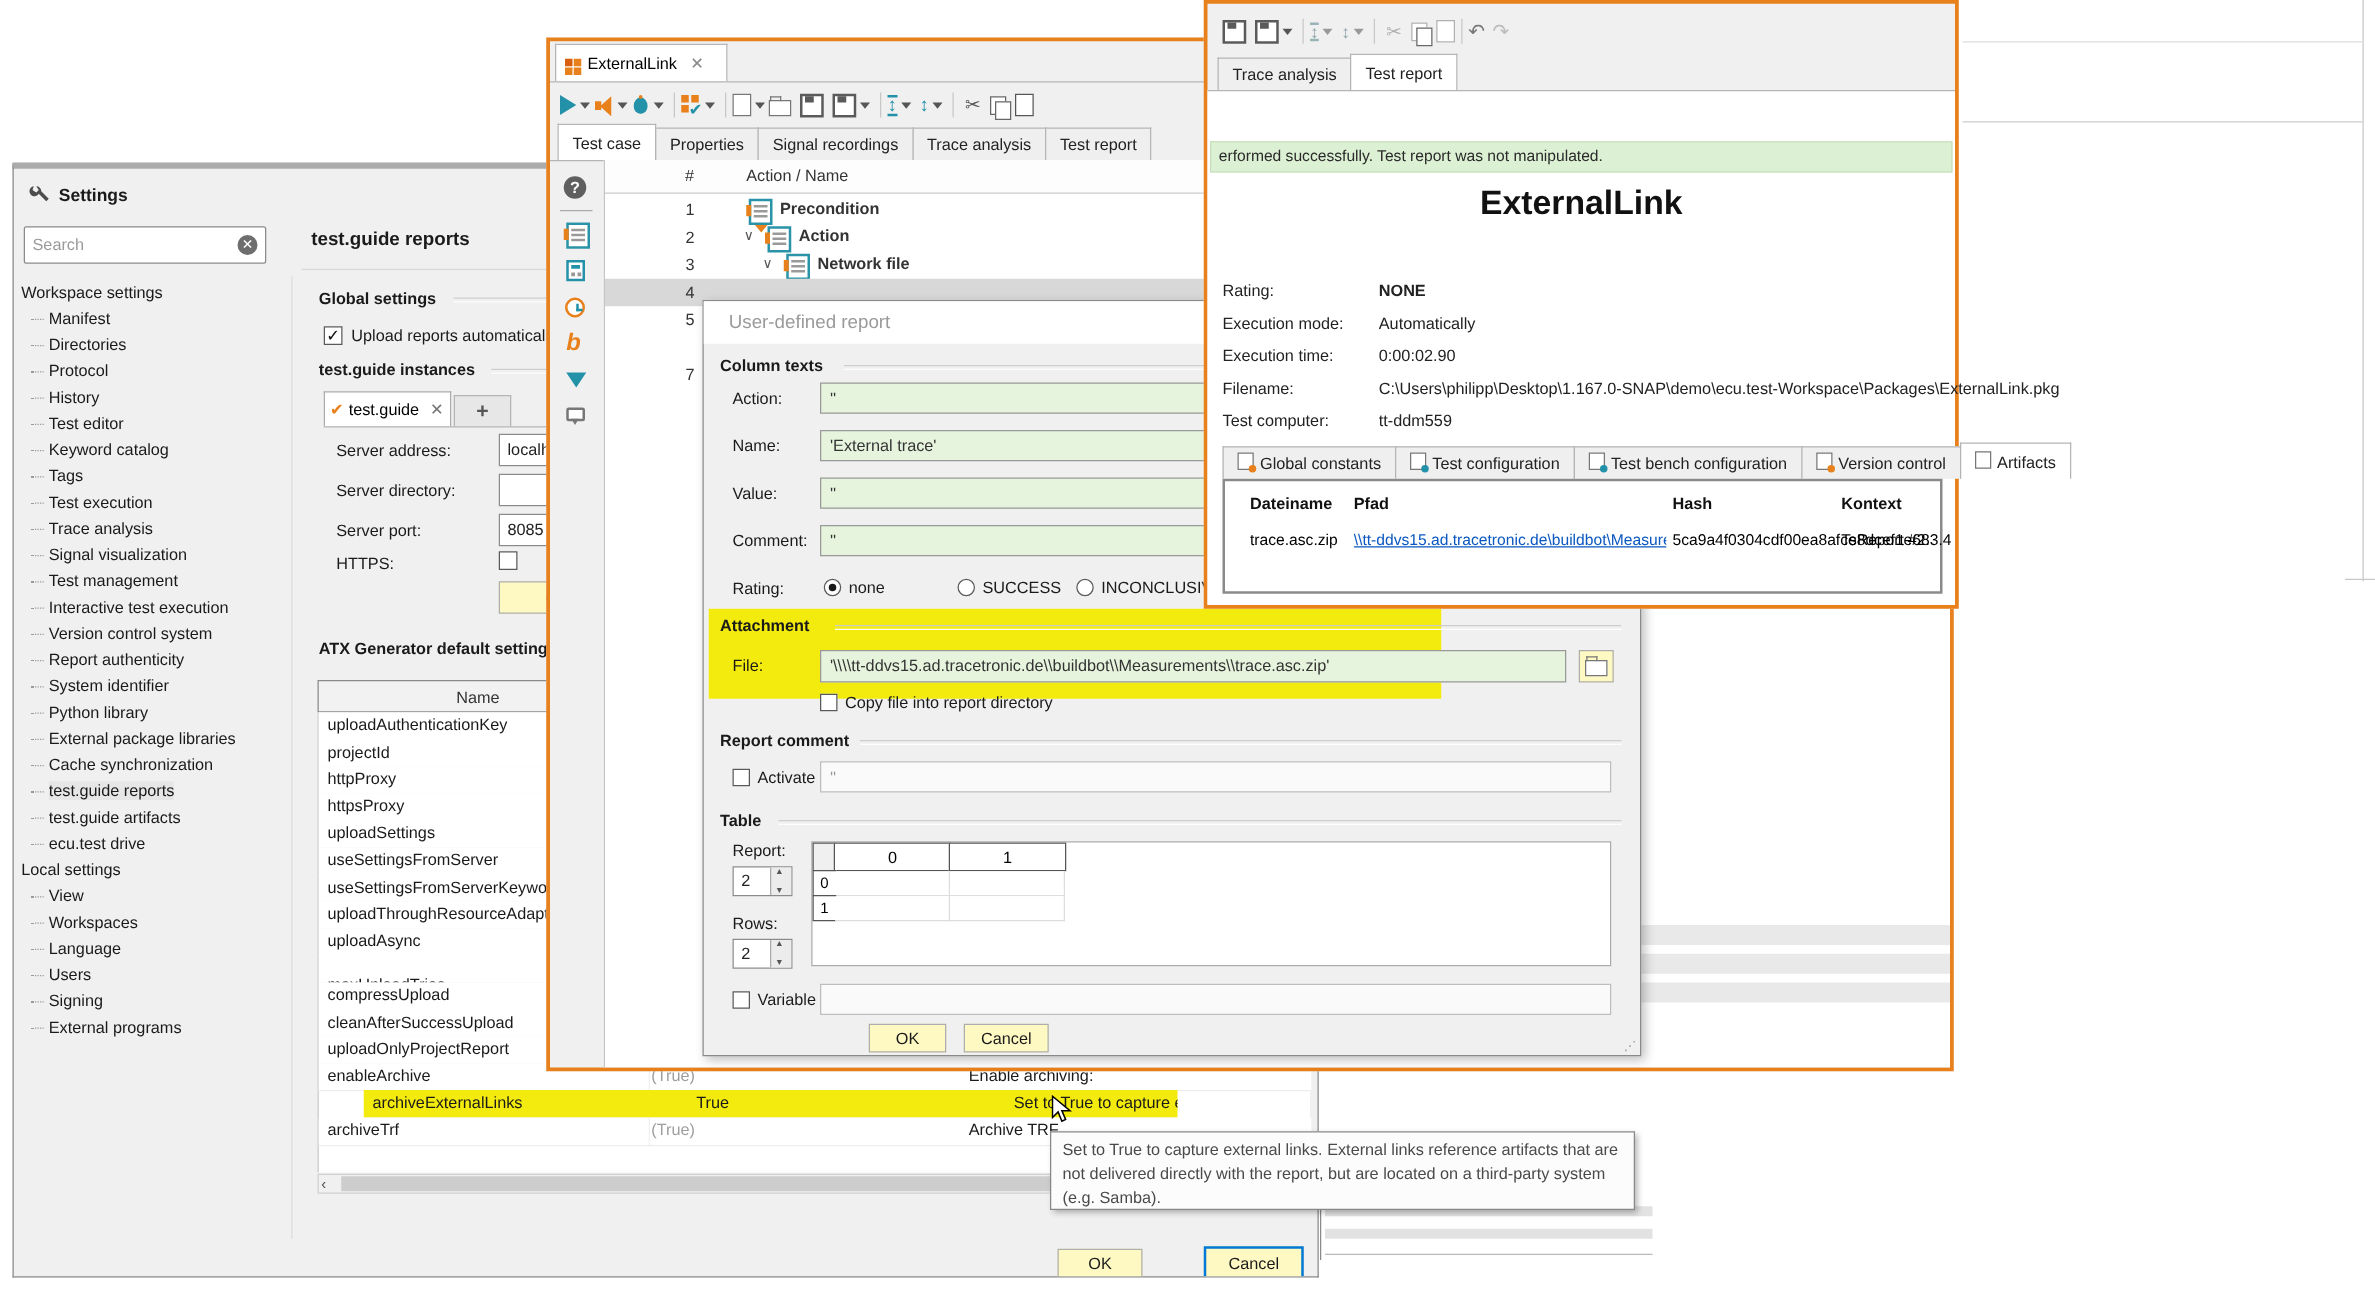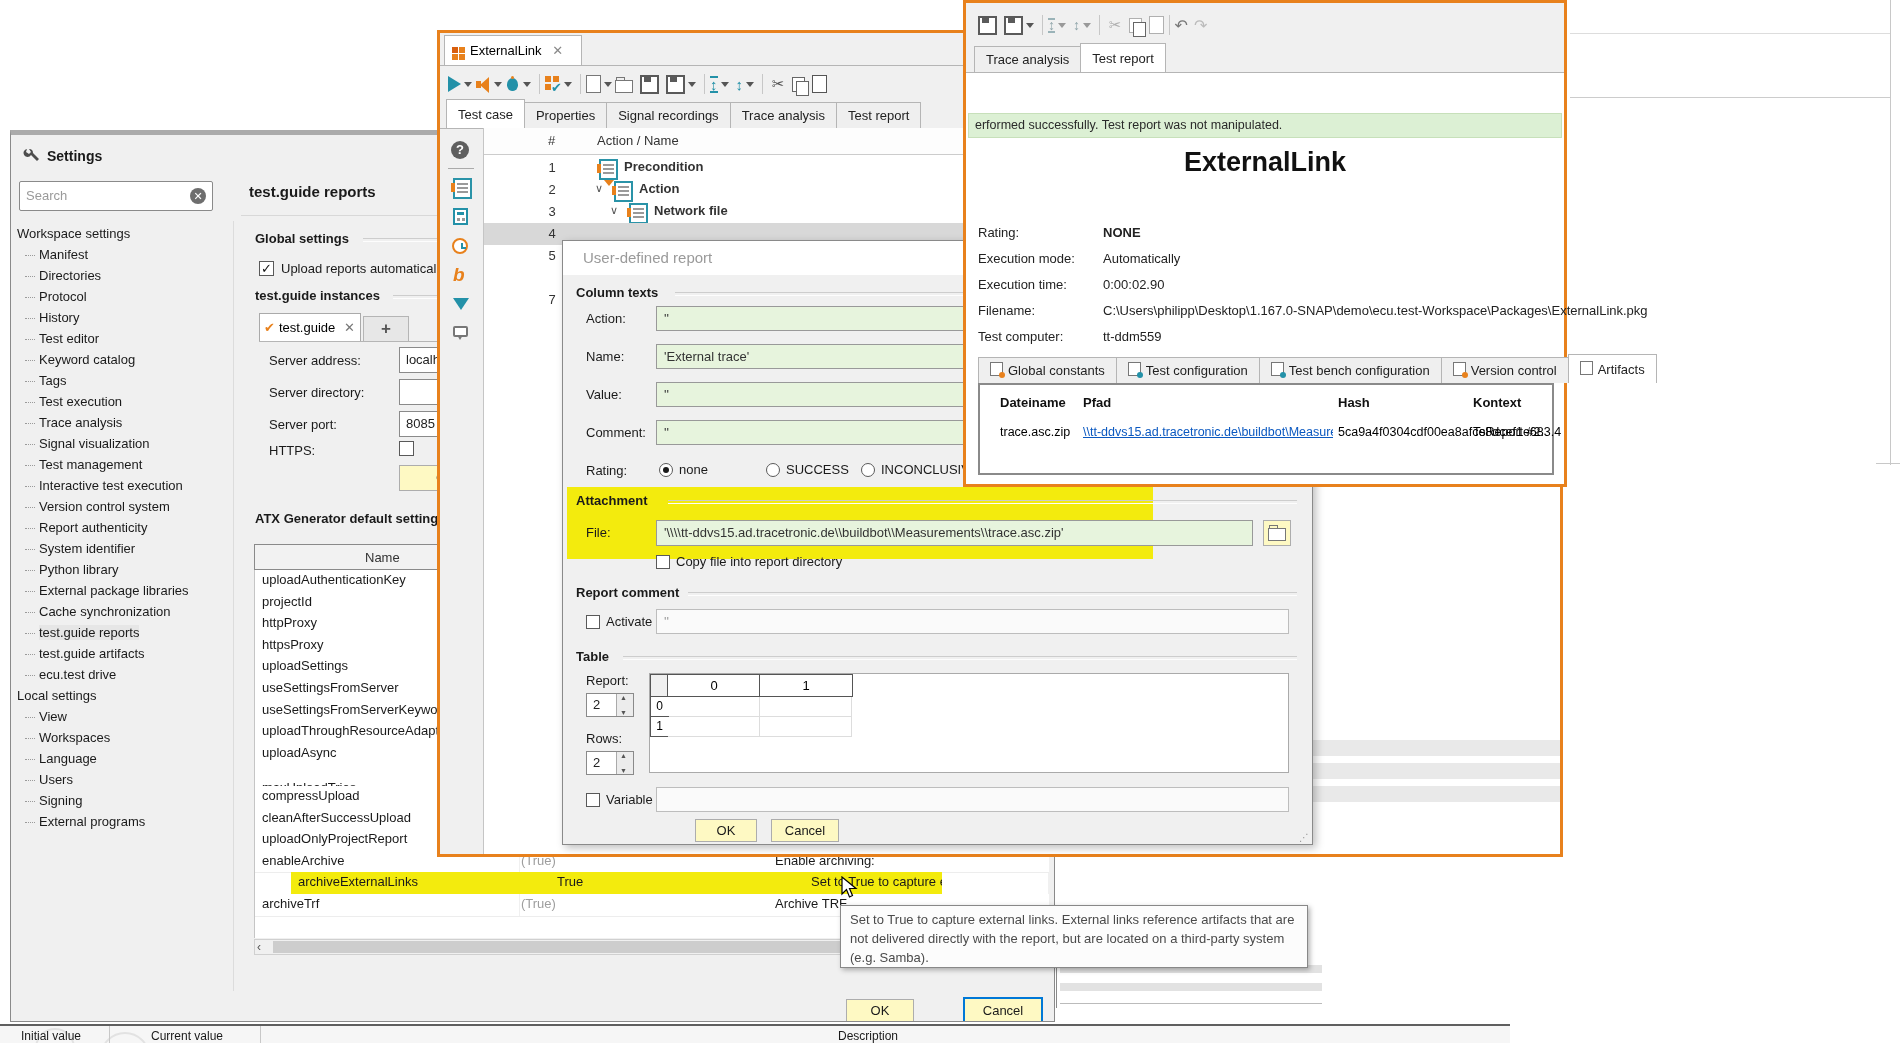--- a/index.html
+++ b/index.html
@@ -52,29 +52,20 @@
 
   <div class="vline" style="left:1890px;top:0;height:465px;"></div>
   <div class="hline" style="left:1876px;top:463px;width:24px;"></div>
   <div class="hline" style="left:1570px;top:33px;width:320px;background:#ddd;"></div>
   <div class="hline" style="left:1570px;top:97px;width:320px;background:#ccc;"></div>
   <div class="vline" style="left:1056px;top:958px;height:50px;background:#8a8a8a;"></div>
   <div class="abs" style="left:1060px;top:965px;width:262px;height:8px;background:#e2e2e2;"></div>
   <div class="abs" style="left:1060px;top:983px;width:262px;height:8px;background:#e2e2e2;"></div>
   <div class="hline" style="left:1060px;top:1003px;width:262px;background:#bbb;"></div>
 
-  <div class="abs" style="left:0;top:1024px;width:1510px;height:19px;background:#f6f6f6;border-top:2px solid #5f5f5f;">
-    <div class="abs" style="left:35px;top:2px;width:40px;height:40px;border:2px solid rgba(0,0,0,0.08);border-radius:50%;"></div>
-    <div class="abs" style="left:100px;top:6px;width:50px;height:50px;border:2px solid rgba(0,0,0,0.08);border-radius:50%;"></div>
-    <span class="lbl" style="left:21px;top:3px;font-size:12px;">Initial value</span>
-    <div class="vline" style="left:109px;top:0;height:19px;"></div>
-    <span class="lbl" style="left:151px;top:3px;font-size:12px;">Current value</span>
-    <div class="vline" style="left:260px;top:0;height:19px;"></div>
-    <span class="lbl" style="left:838px;top:3px;font-size:12px;">Description</span>
-  </div>
 
   <div class="win" style="left:10px;top:130px;width:1045px;height:892px;background:#f0f0f0;border:1px solid #8a8a8a;border-top:5px solid #ababab;overflow:hidden;z-index:1;">
 
     <span class="ico" style="left:12px;top:12px;position:absolute;width:18px;height:18px;">
       <svg width="18" height="18" viewBox="0 0 18 18">
           <path d="M4 2 a4 4 0 1 0 4 6 l6 6 2-2 -6-6 a4 4 0 0 0-4-4 l2 3 -2 2 -3-2z" fill="#4d4d4d"></path>
         </svg>
     </span>
     <span class="lbl bold" style="left:36px;top:13px;font-size:14px;">Settings</span>
 

